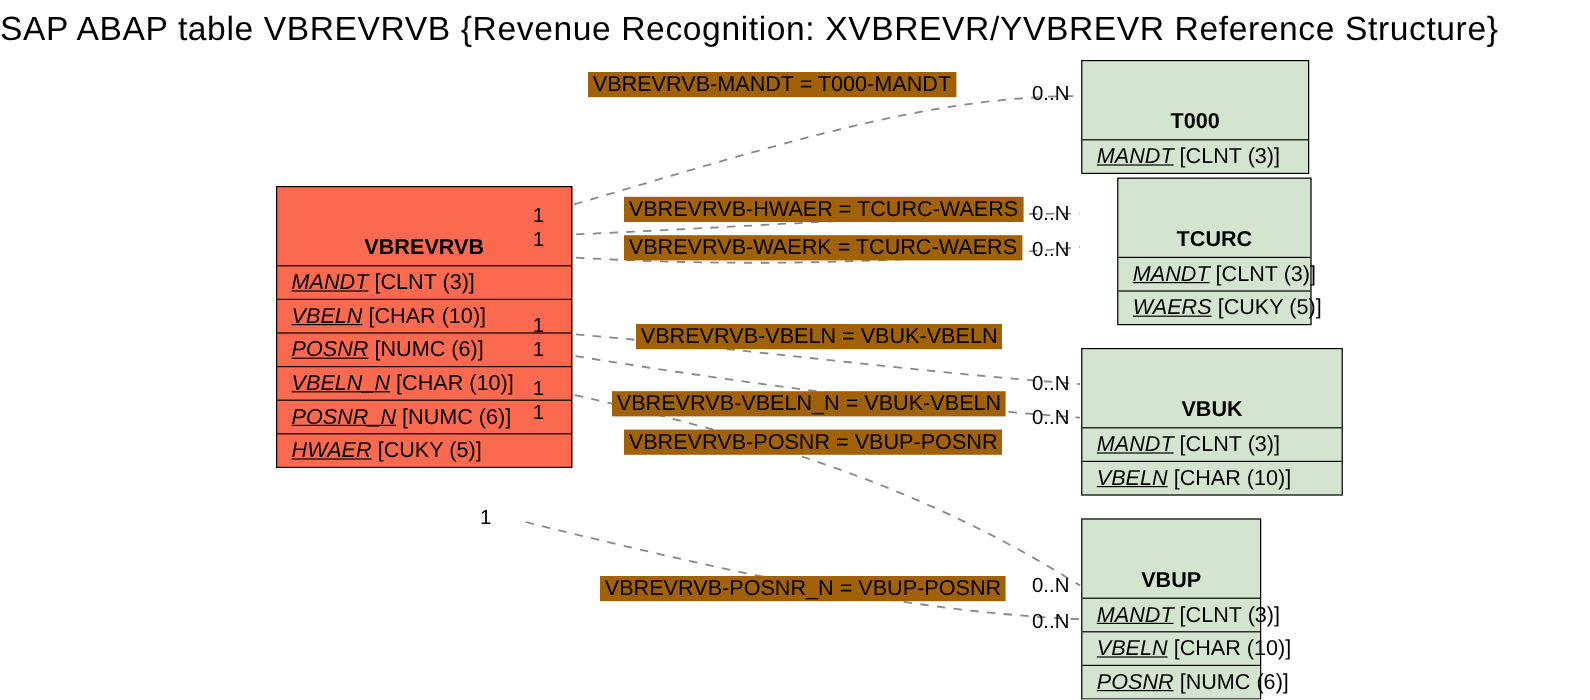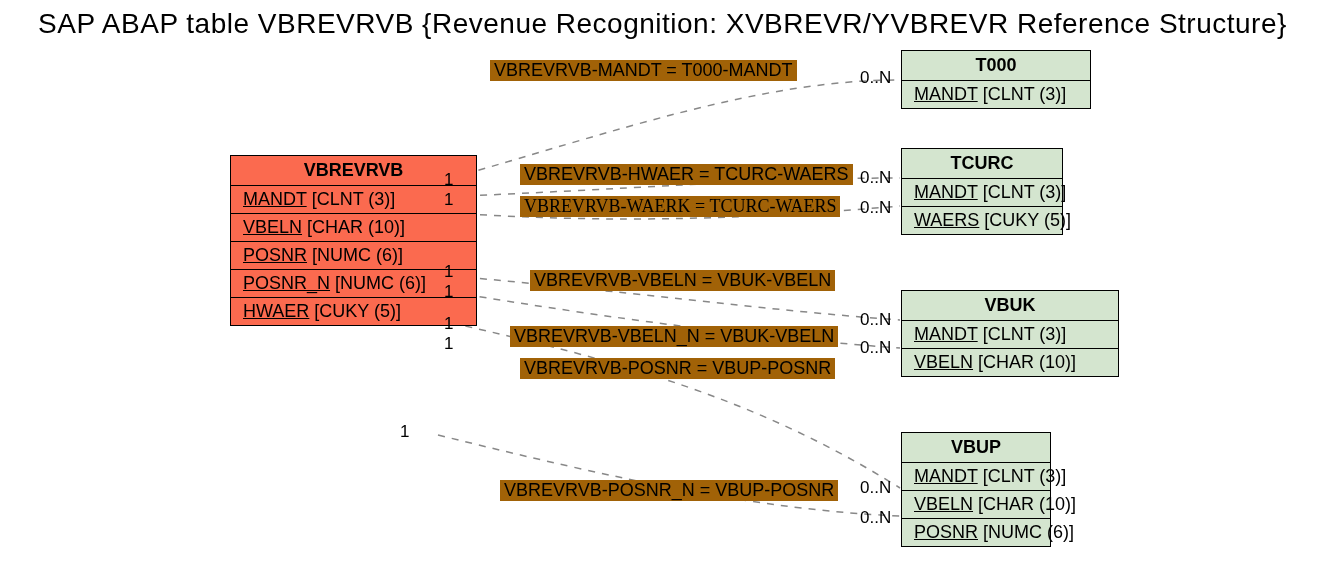--- a/index.html
+++ b/index.html
@@ -12,50 +12,52 @@
     font-size: 18px;
     color: #000;
     position: relative;
     overflow: hidden;
   }
   .title {
     position: absolute;
     top: 8px;
     left: 0;
     width: 1325px;
-    text-align: center;
+    text-align: left;
     font-size: 28px;
     font-weight: 400;
     letter-spacing: 0.5px;
   }
   .entity {
     position: absolute;
     border: 1px solid #000;
     background: #d4e5cf;
     box-sizing: border-box;
   }
   .entity.primary {
     background: #fb6a4f;
   }
   .entity .hdr {
     font-weight: bold;
     text-align: center;
     padding: 4px 12px;
     border-bottom: 1px solid #000;
     white-space: nowrap;
+    margin-top: 36px;
   }
   .entity .row {
     padding: 3px 12px;
     border-bottom: 1px solid #000;
     white-space: nowrap;
   }
   .entity .row:last-child {
     border-bottom: none;
   }
   .fld {
+    font-style: italic;
     text-decoration: underline;
   }
   .typ {
     font-style: normal;
   }
   
   svg.lines {
     position: absolute;
     top: 0;
     left: 0;
@@ -92,51 +94,52 @@
     <path d="M438,320 C620,360 760,400 900,488"></path>
     <path d="M438,435 C620,480 760,510 900,516"></path>
   </g>
 </svg>
 
 <div class="entity primary" style="left:230px; top:155px; width:247px;">
   <div class="hdr">VBREVRVB</div>
   <div class="row"><span class="fld">MANDT</span> <span class="typ">[CLNT (3)]</span></div>
   <div class="row"><span class="fld">VBELN</span> <span class="typ">[CHAR (10)]</span></div>
   <div class="row"><span class="fld">POSNR</span> <span class="typ">[NUMC (6)]</span></div>
+  <div class="row"><span class="fld">VBELN_N</span> <span class="typ">[CHAR (10)]</span></div>
   <div class="row"><span class="fld">POSNR_N</span> <span class="typ">[NUMC (6)]</span></div>
   <div class="row"><span class="fld">HWAER</span> <span class="typ">[CUKY (5)]</span></div>
 </div>
 
 <div class="entity" style="left:901px; top:50px; width:190px;">
   <div class="hdr">T000</div>
   <div class="row"><span class="fld">MANDT</span> <span class="typ">[CLNT (3)]</span></div>
 </div>
 
-<div class="entity" style="left:901px; top:148px; width:162px;">
+<div class="entity" style="left:931px; top:148px; width:162px;">
   <div class="hdr">TCURC</div>
   <div class="row"><span class="fld">MANDT</span> <span class="typ">[CLNT (3)]</span></div>
   <div class="row"><span class="fld">WAERS</span> <span class="typ">[CUKY (5)]</span></div>
 </div>
 
 <div class="entity" style="left:901px; top:290px; width:218px;">
   <div class="hdr">VBUK</div>
   <div class="row"><span class="fld">MANDT</span> <span class="typ">[CLNT (3)]</span></div>
   <div class="row"><span class="fld">VBELN</span> <span class="typ">[CHAR (10)]</span></div>
 </div>
 
 <div class="entity" style="left:901px; top:432px; width:150px;">
   <div class="hdr">VBUP</div>
   <div class="row"><span class="fld">MANDT</span> <span class="typ">[CLNT (3)]</span></div>
   <div class="row"><span class="fld">VBELN</span> <span class="typ">[CHAR (10)]</span></div>
   <div class="row"><span class="fld">POSNR</span> <span class="typ">[NUMC (6)]</span></div>
 </div>
 
 <div class="lbl" style="left:490px; top:60px;">VBREVRVB-MANDT = T000-MANDT</div>
 <div class="lbl" style="left:520px; top:164px;">VBREVRVB-HWAER = TCURC-WAERS</div>
-<div class="lbl" style="left:520px; top:196px;font-family:Liberation Serif, serif;">VBREVRVB-WAERK = TCURC-WAERS</div>
+<div class="lbl" style="left:520px; top:196px;">VBREVRVB-WAERK = TCURC-WAERS</div>
 <div class="lbl" style="left:530px; top:270px;">VBREVRVB-VBELN = VBUK-VBELN</div>
 <div class="lbl" style="left:510px; top:326px;">VBREVRVB-VBELN_N = VBUK-VBELN</div>
 <div class="lbl" style="left:520px; top:358px;">VBREVRVB-POSNR = VBUP-POSNR</div>
 <div class="lbl" style="left:500px; top:480px;">VBREVRVB-POSNR_N = VBUP-POSNR</div>
 
 <div class="card" style="left:444px; top:170px;">1</div>
 <div class="card" style="left:444px; top:190px;">1</div>
 <div class="card" style="left:444px; top:262px;">1</div>
 <div class="card" style="left:444px; top:282px;">1</div>
 <div class="card" style="left:444px; top:314px;">1</div>

